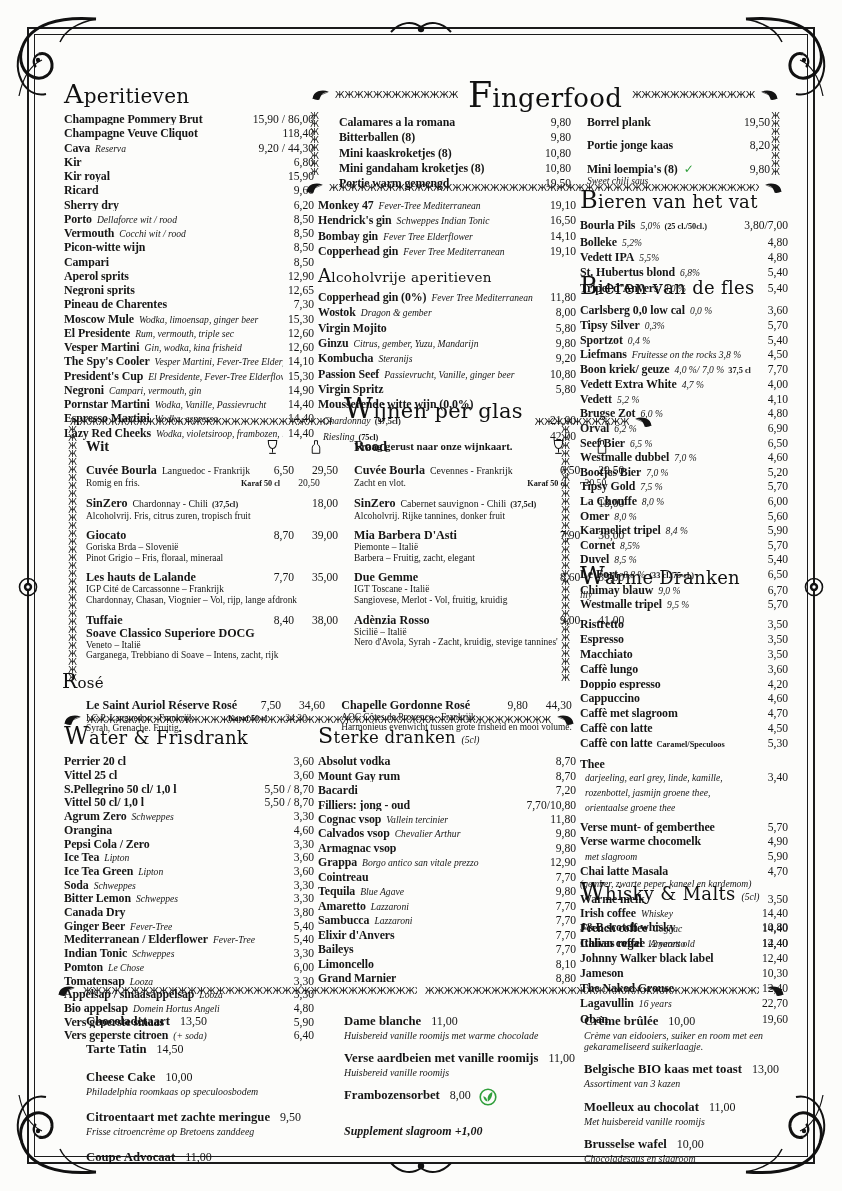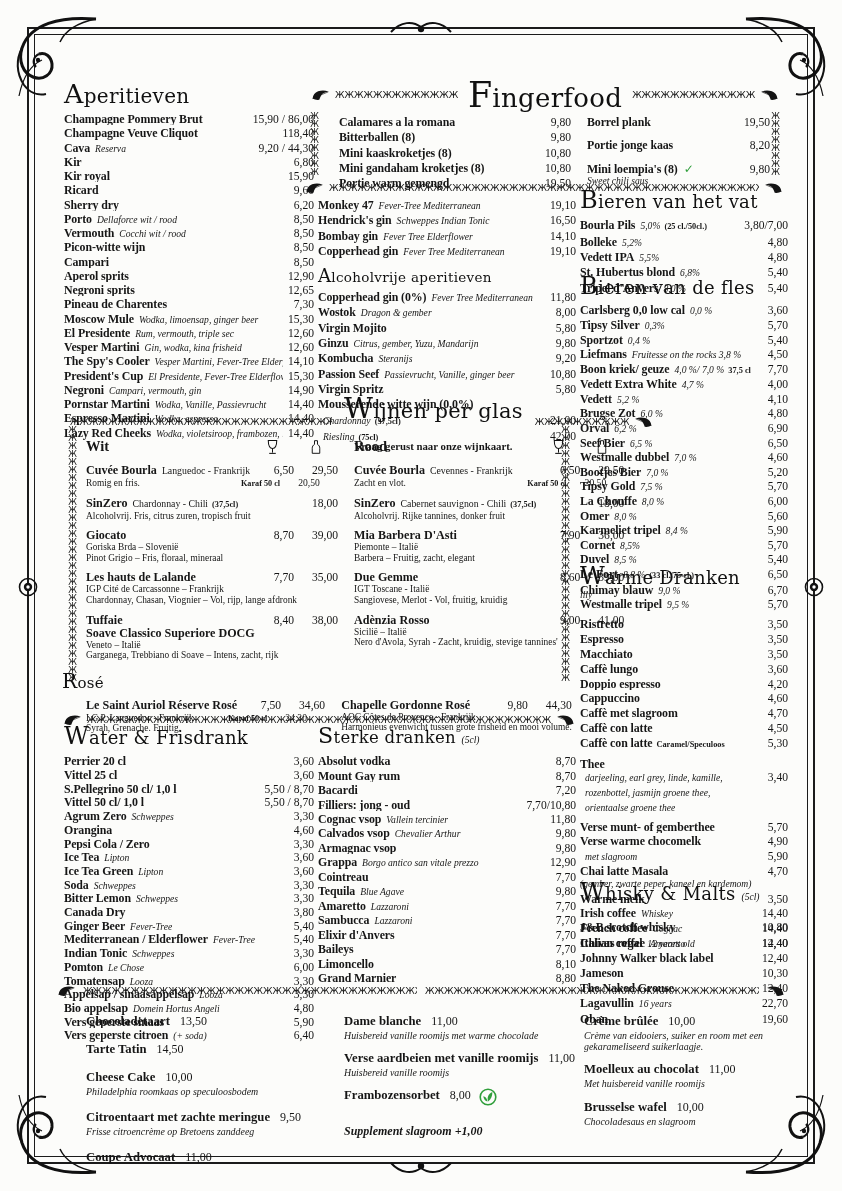--- a/index.html
+++ b/index.html
@@ -1801,20 +1801,28 @@
     <ul class="dlist">
   <li class="ds">
     <div class="ds-row">
       <b>Crème brûlée</b>
       <span class="ds-pr">10,00</span>
 
     </div>
     <div class="sub">Crème van eidooiers, suiker en room met een gekarameliseerd suikerlaagje.</div>
   </li>
 
+  <li class="ds">
+    <div class="ds-row">
+      <b>Belgische BIO kaas met toast</b>
+      <span class="ds-pr">13,00</span>
+
+    </div>
+    <div class="sub">Assortiment van 3 kazen</div>
+  </li>
 
   <li class="ds">
     <div class="ds-row">
       <b>Moelleux au chocolat</b>
       <span class="ds-pr">11,00</span>
 
     </div>
     <div class="sub">Met huisbereid vanille roomijs</div>
   </li>
 

